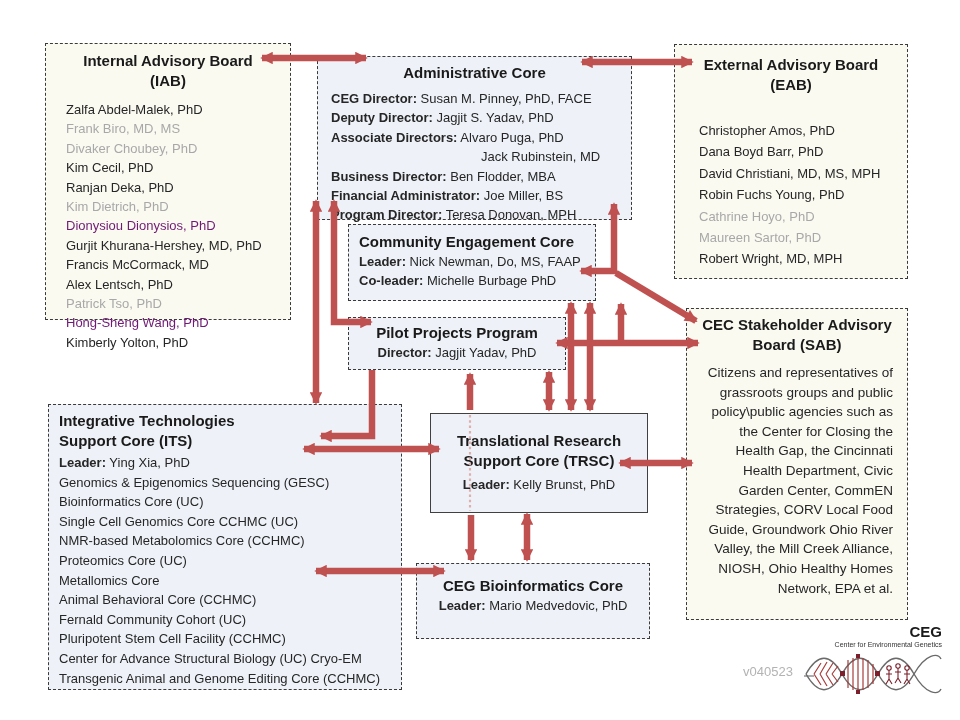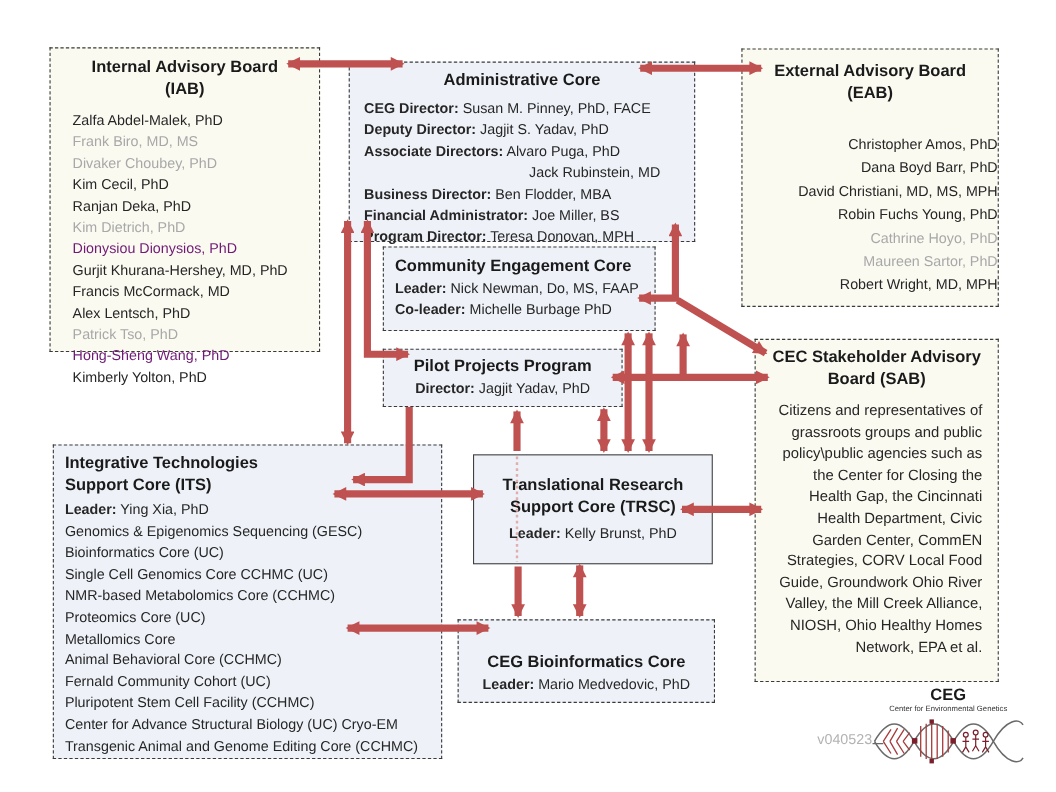--- a/index.html
+++ b/index.html
@@ -10,32 +10,32 @@
   .fill-cream{background:#fbfaf1;}
   .solid{border:1.6px solid #404040;}
   .box-title{font-weight:700;font-size:15px;line-height:20px;color:#1a1a1a;}
   .t-center{text-align:center;}
   .line{font-size:13px;line-height:19.4px;white-space:nowrap;}
   .line b{font-weight:700;}
   .dim{color:#a8a8a8;}
   .mid{color:#701a75;}
   .indent{padding-left:150px;}
   #iab .names{margin-top:9px;padding-left:20px;}
-  #eab .names{margin-top:25px;padding-left:24px;line-height:21px;text-align:right;}
+  #eab .names{margin-top:25px;padding-left:24px;line-height:21px;}
   #eab .names .line{line-height:21.4px;}
   #admin .fields{margin-top:6px;padding-left:13px;}
   #cec .fields{padding-left:10px;}
   #sab .body-text{font-size:13.5px;line-height:19.6px;padding:8px 14px 0 16px;text-align:right;}
   #its .fields,#its .items{padding-left:10px;}
   #its .line{line-height:19.6px;}
   svg.overlay{position:absolute;left:0;top:0;z-index:3;pointer-events:none;}
   .conn{stroke:#bf5150;stroke-width:6.5;fill:none;}
   .conn-faint{stroke:#dfaead;stroke-width:2.2;fill:none;stroke-dasharray:2.5 2.8;}
   #version{position:absolute;left:743px;top:664px;color:#b3b3b3;font-size:13px;z-index:1;}
-  #logo{position:absolute;left:782px;top:624px;width:160px;text-align:center;z-index:1;}
+  #logo{position:absolute;left:782px;top:624px;width:160px;text-align:right;z-index:1;}
   #logo .ceg{font-weight:700;font-size:15px;color:#1a1a1a;line-height:16px;}
   #logo .sub{font-size:7px;color:#333;line-height:9px;}
 </style>
 </head>
 <body>
 
 <div id="stage">
 
   <div class="box fill-cream" id="iab" style="left:45px;top:43px;width:246px;height:277px;">
     <div class="box-title t-center" style="margin-top:7px;">
@@ -138,21 +138,21 @@
     <div class="box-title t-center" style="margin-top:17px;">
       <div>Translational Research</div>
       <div>Support Core (TRSC)</div>
     </div>
     <div class="fields t-center" style="margin-top:4px;">
         <div class="line"><b>Leader:</b>  Kelly Brunst, PhD</div>
       </div>
   </div>
 
   <div class="box fill-blue" id="bic" style="left:416px;top:563px;width:234px;height:76px;">
-    <div class="box-title t-center" style="margin-top:28px;">CEG Bioinformatics Core</div>
+    <div class="box-title t-center" style="margin-top:12px;">CEG Bioinformatics Core</div>
     <div class="fields t-center">
         <div class="line"><b>Leader:</b> Mario Medvedovic, PhD</div>
       </div>
   </div>
 
   <svg class="overlay" width="960" height="720" viewBox="0 0 960 720">
     <defs>
       <marker id="ahe" viewBox="0 0 10 10" refX="8.6" refY="5" markerWidth="14" markerHeight="12.5" orient="auto" markerUnits="userSpaceOnUse">
         <path d="M0,0 L10,5 L0,10 Z" fill="#bf5150"></path>
       </marker>

